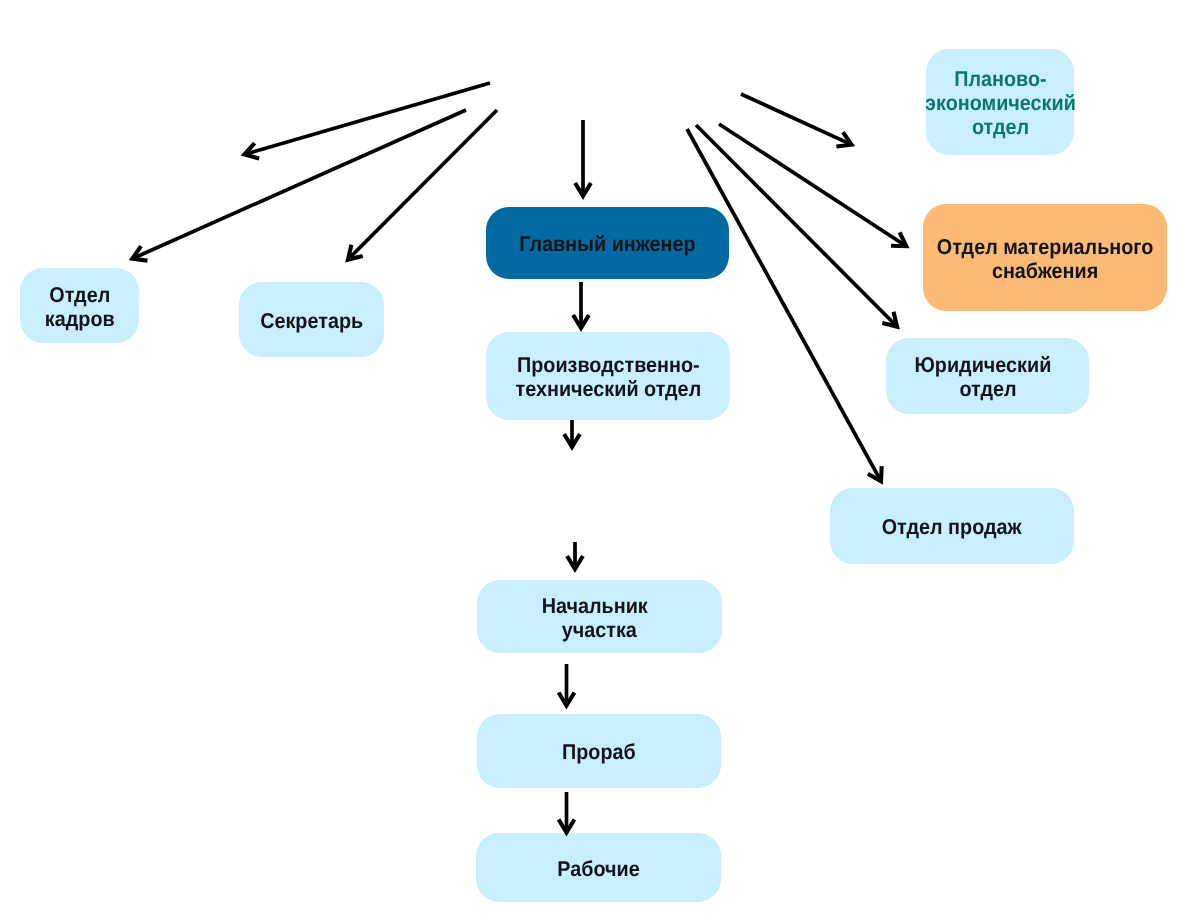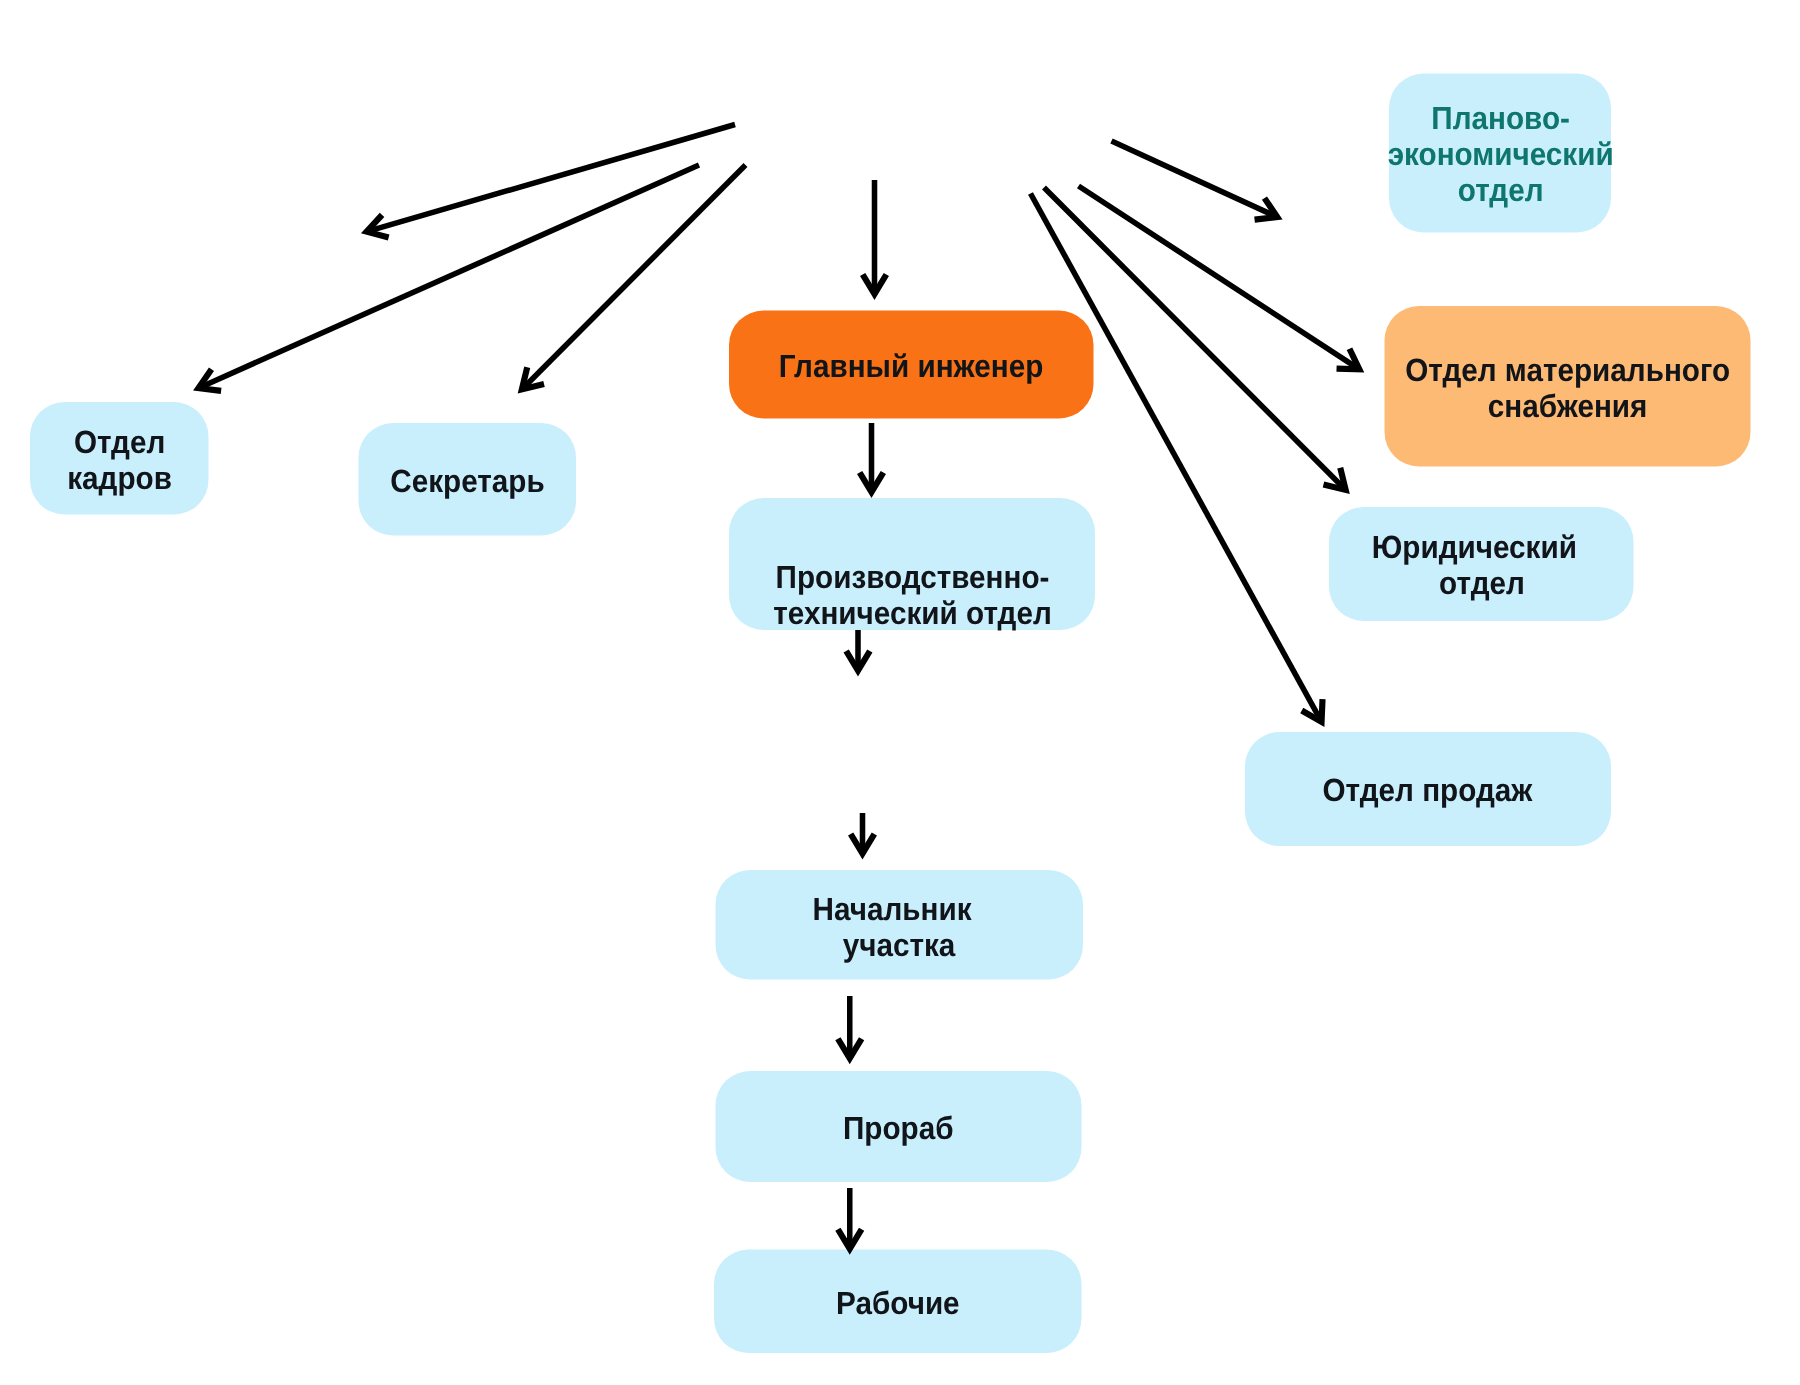--- a/index.html
+++ b/index.html
@@ -81,26 +81,26 @@
     <div class="node-label">
         <span class="node-line">Отдел</span>
         <span class="node-line">кадров</span>
       </div>
   </div>
     <div class="node" style="left: 239px; top: 282px; width: 145px; height: 75px; background: rgb(201, 239, 253); color: rgb(17, 20, 24);">
     <div class="node-label">
         <span class="node-line">Секретарь</span>
       </div>
   </div>
-    <div class="node" style="left: 486px; top: 207px; width: 243px; height: 72px; background: #f97316; color: rgb(17, 20, 24);">
+    <div class="node" style="left: 486px; top: 207px; width: 243px; height: 72px; background: #0369a1; color: rgb(17, 20, 24);">
     <div class="node-label">
         <span class="node-line">Главный инженер</span>
       </div>
   </div>
-    <div class="node" style="left: 486px; top: 332px; width: 244px; height: 88px; background: rgb(201, 239, 253); color: rgb(17, 20, 24); align-items: flex-end;">
+    <div class="node" style="left: 486px; top: 332px; width: 244px; height: 88px; background: rgb(201, 239, 253); color: rgb(17, 20, 24);">
     <div class="node-label">
         <span class="node-line">Производственно-</span>
         <span class="node-line">технический отдел</span>
       </div>
   </div>
     <div class="node" style="left: 477px; top: 580px; width: 245px; height: 73px; background: rgb(201, 239, 253); color: rgb(17, 20, 24);">
     <div class="node-label">
         <span class="node-line" style="transform: translateX(-5px);">Начальник</span>
         <span class="node-line">участка</span>
       </div>

